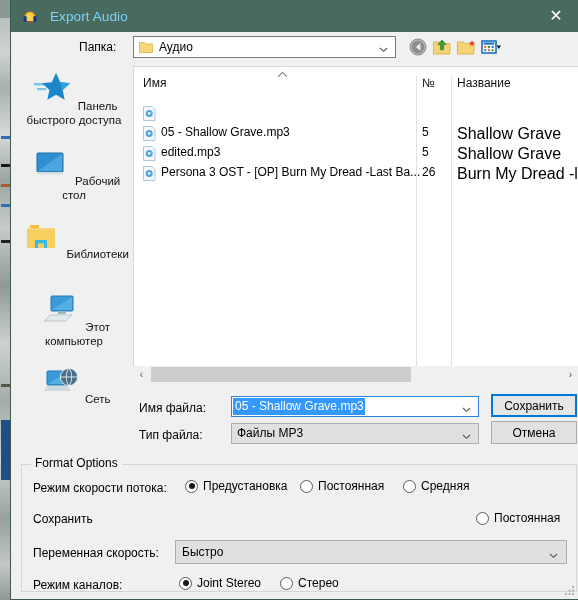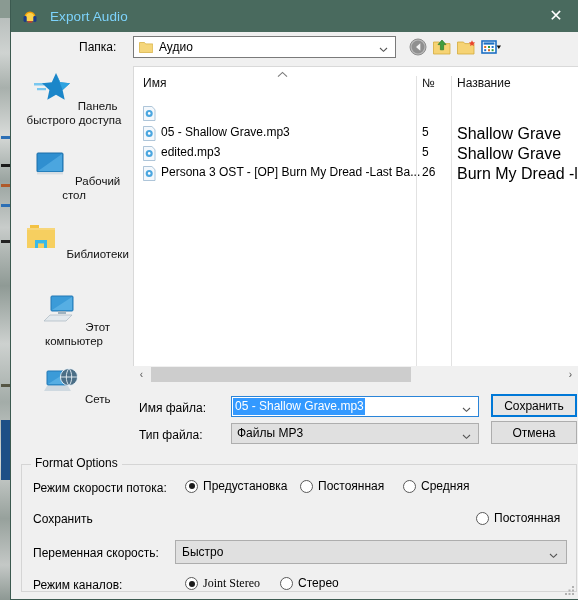--- a/index.html
+++ b/index.html
@@ -393,21 +393,21 @@
   <div class="combo" style="left:164px;top:540px;width:392px;">
     <span class="ctext">Быстро</span>
     <span class="carrow">
       <svg width="9" height="9" viewBox="0 0 9 9">
           <path d="M1 3 L4.5 6.3 L8 3" stroke="#555" stroke-width="1.1" fill="none"></path>
         </svg>
     </span>
   </div>
 
   <span class="frow-label" style="left:22px;top:578px;">Режим каналов:</span>
-  <div class="radio" style="left:174px;top:576px;font-family:Liberation Serif, serif;">
+  <div class="radio" style="left:168px;top:576px;">
     <span class="dot on"></span>
     <span>Joint Stereo</span>
   </div>
   <div class="radio" style="left:269px;top:576px;">
     <span class="dot"></span>
     <span>Стерео</span>
   </div>
 
   <span id="grip">
     <svg width="12" height="12" viewBox="0 0 12 12">

